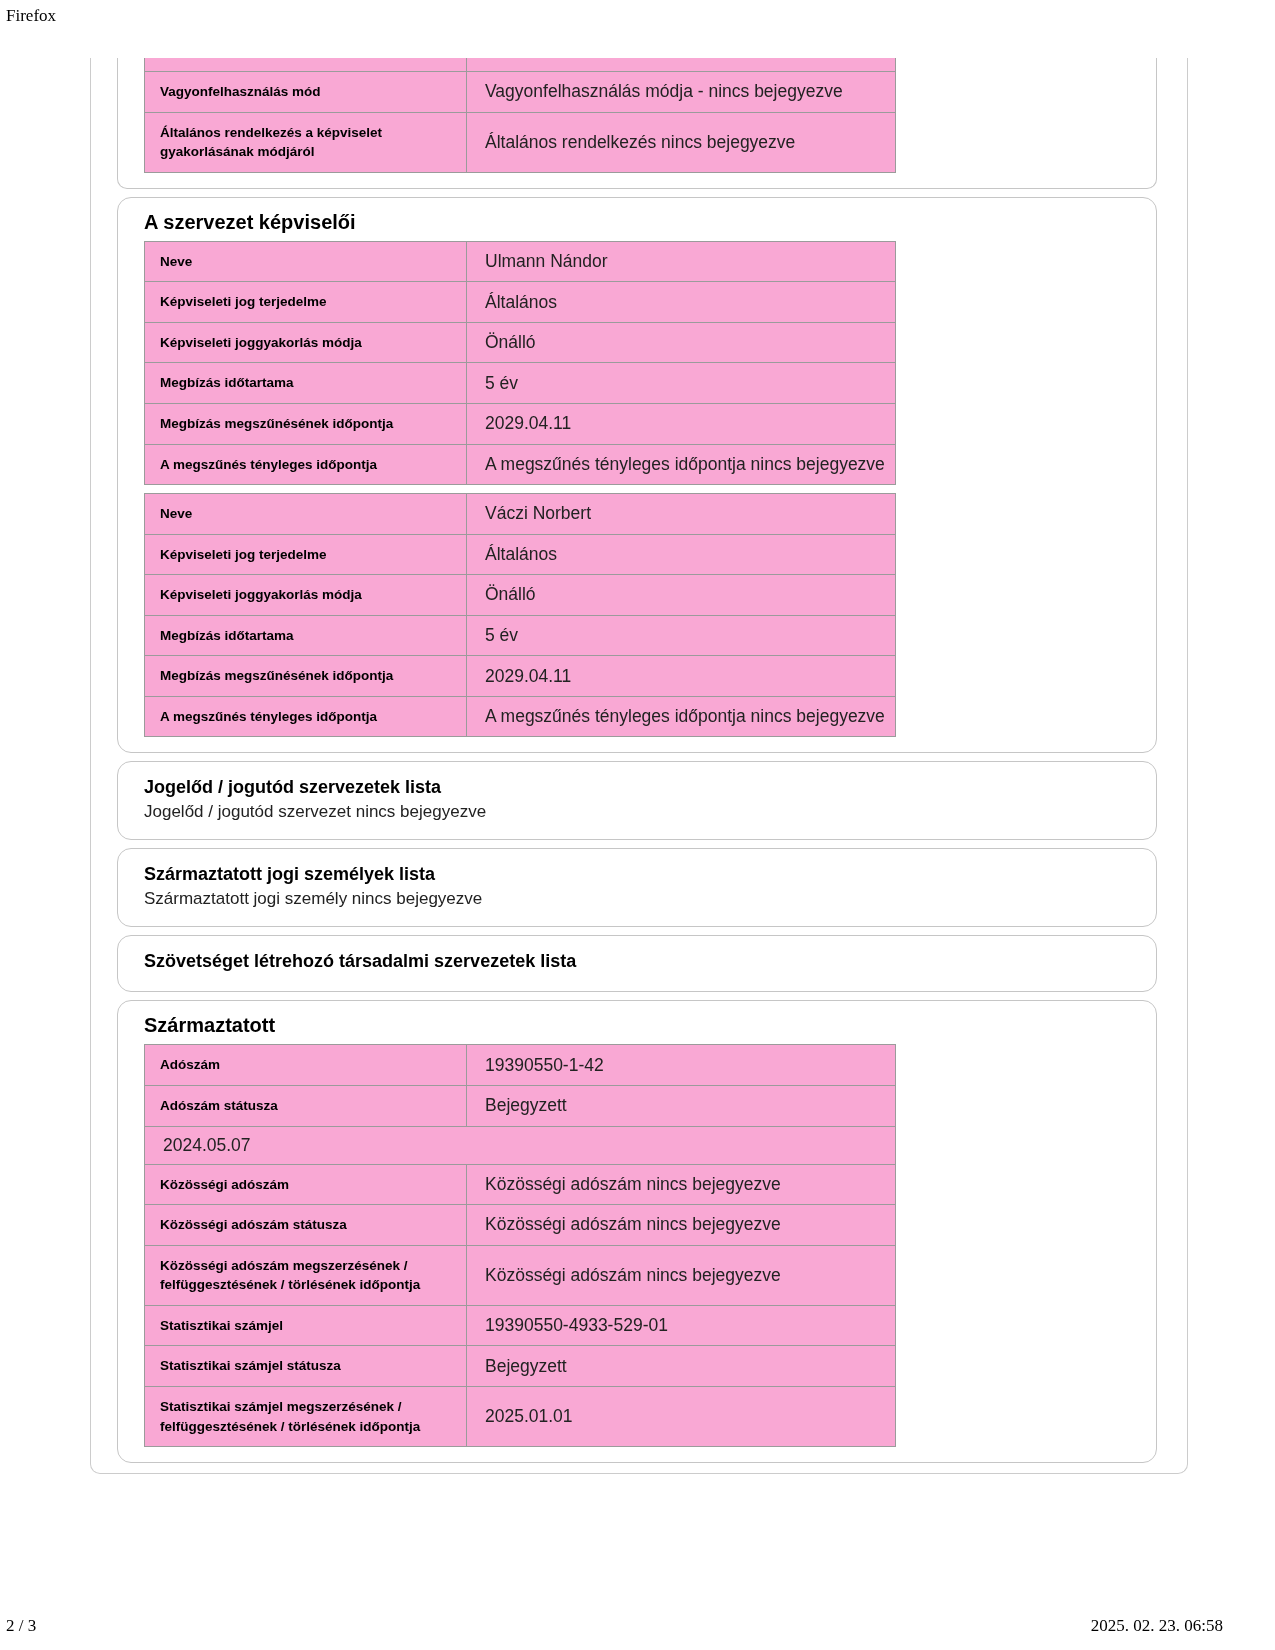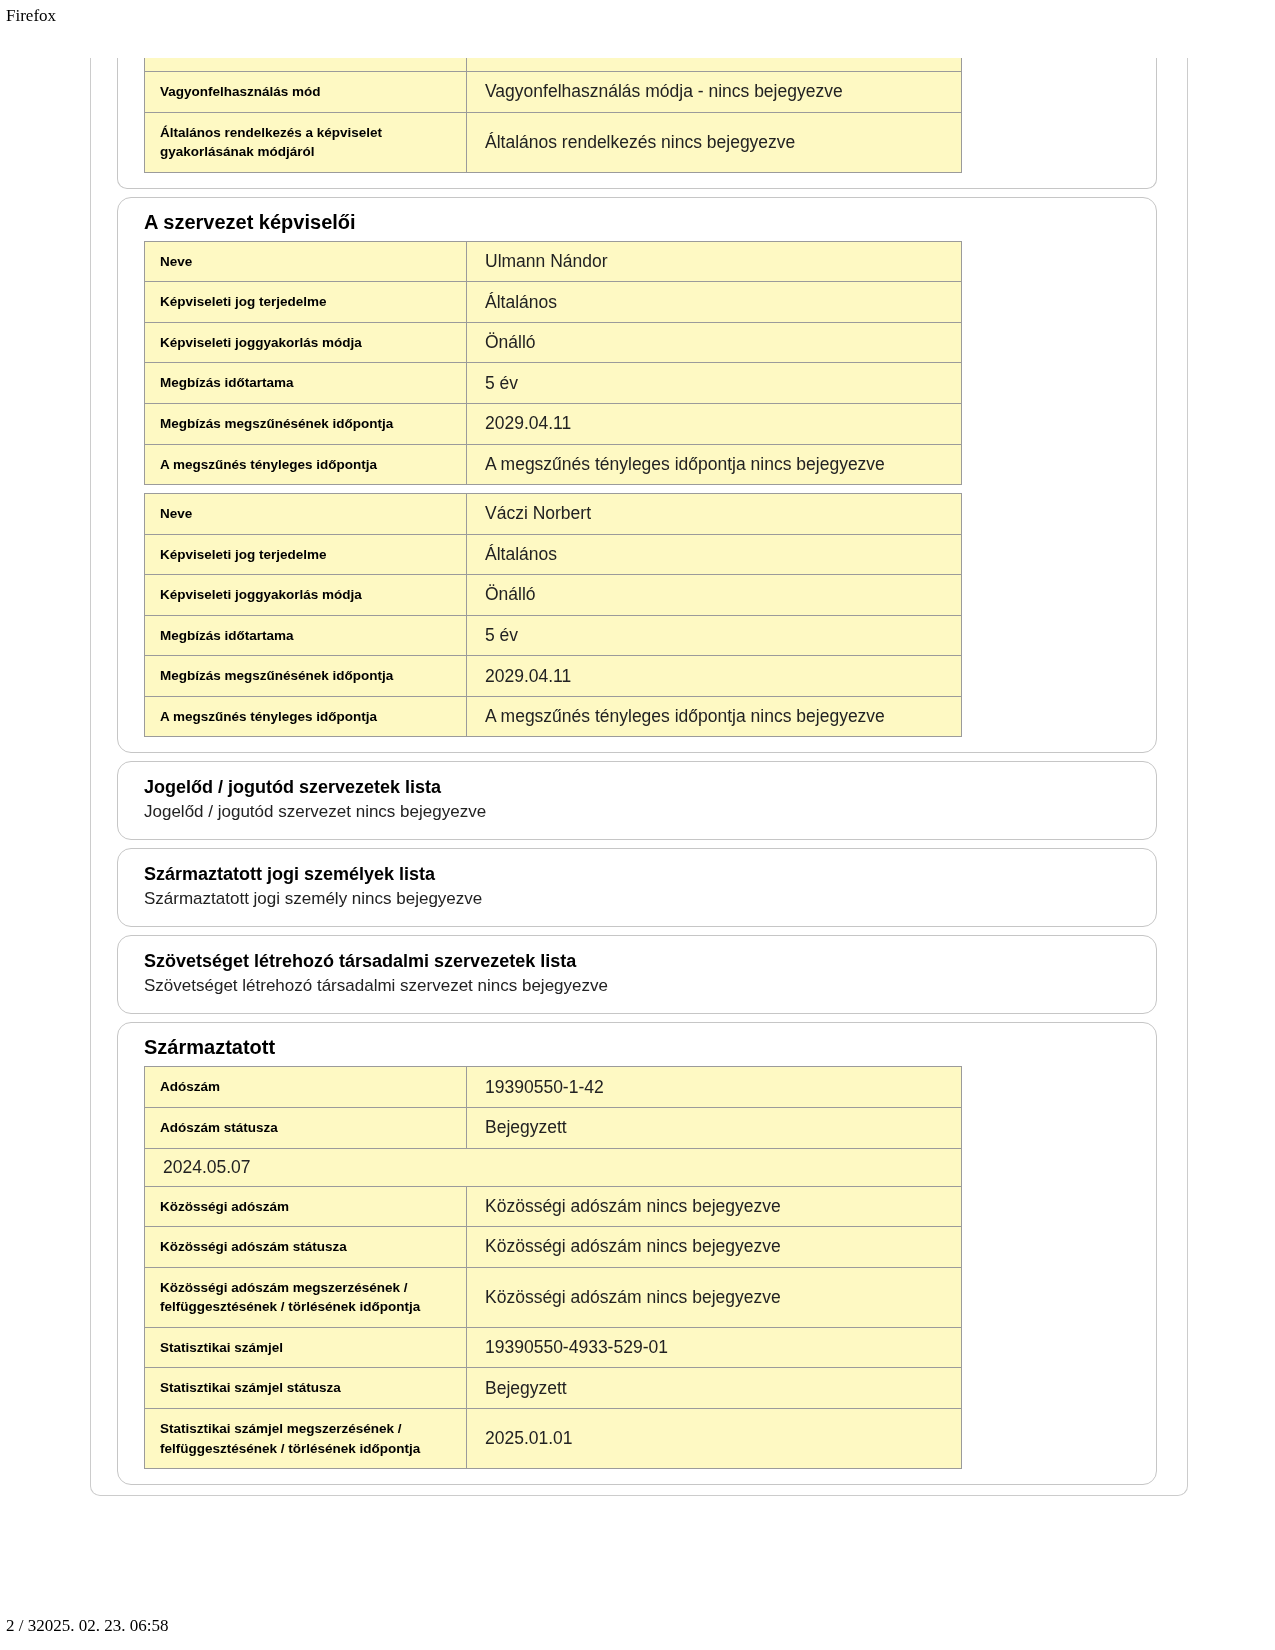--- a/index.html
+++ b/index.html
@@ -9,21 +9,21 @@
     font-family: "Liberation Sans", sans-serif;
     color: #111;
   }
 
   
   .print-header, .print-footer {
     position: absolute;
     left: 6px;
     right: 52px;
     display: flex;
-    justify-content: flex-start;
+    justify-content: space-between;
     font-family: "Liberation Serif", serif;
     font-size: 17px;
     color: #000;
   }
   .print-header { top: 6px; }
   .print-footer { bottom: 14px; }
 
   
   .outer {
     position: absolute;
@@ -64,23 +64,23 @@
   }
   .listpanel p {
     font-size: 17px;
     margin: 0 0 2px 26px;
     color: #222;
   }
 
   
   .dtable {
     margin-left: 26px;
-    width: 818px;
+    width: 752px;
     border: 1px solid #9b9b9b;
-    background: #fef9c3;
+    background: #f9a8d4;
   }
   .dtable + .dtable { margin-top: 8px; }
   .dtable-cut { border-top: none; }
   .trow {
     display: flex;
     align-items: center;
     min-height: 38px;
     border-top: 1px solid #9b9b9b;
   }
   .trow:first-child { border-top: none; }
@@ -194,21 +194,20 @@
     <p>Jogelőd / jogutód szervezet nincs bejegyezve</p>
   </section>
 
   <section class="panel listpanel">
     <h3>Származtatott jogi személyek lista</h3>
     <p>Származtatott jogi személy nincs bejegyezve</p>
   </section>
 
   <section class="panel listpanel">
     <h3>Szövetséget létrehozó társadalmi szervezetek lista</h3>
-    <p>Szövetséget létrehozó társadalmi szervezet nincs bejegyezve</p>
   </section>
 
   <section class="panel">
     <h2>Származtatott</h2>
     <div class="dtable">
       <div class="trow">
         <div class="tlabel">Adószám</div>
         <div class="tvalue">19390550-1-42</div>
       </div>
       <div class="trow">

